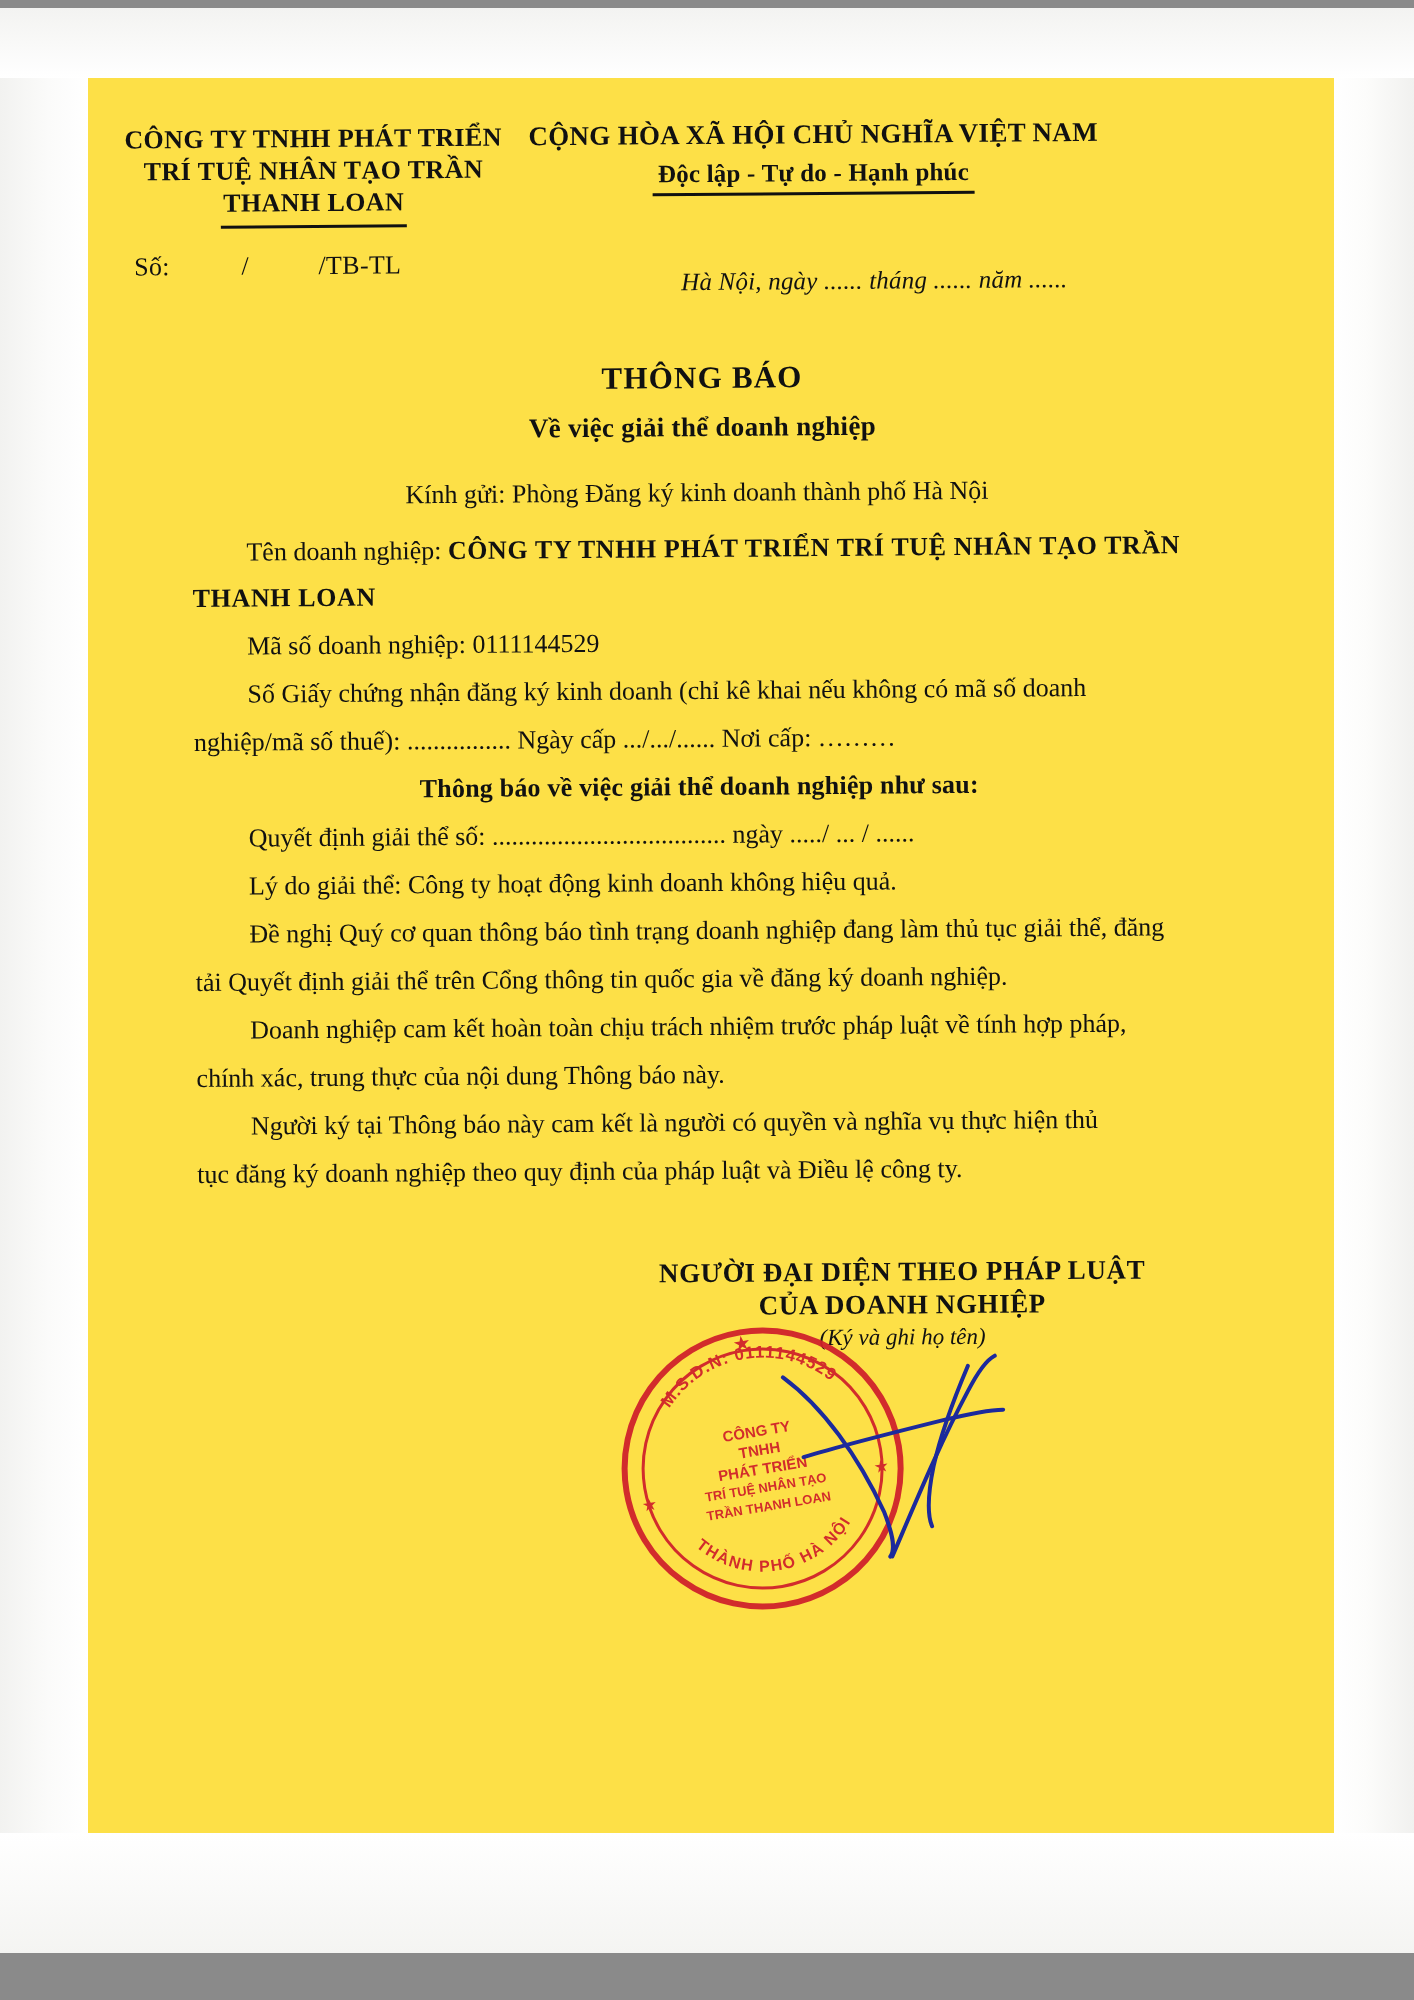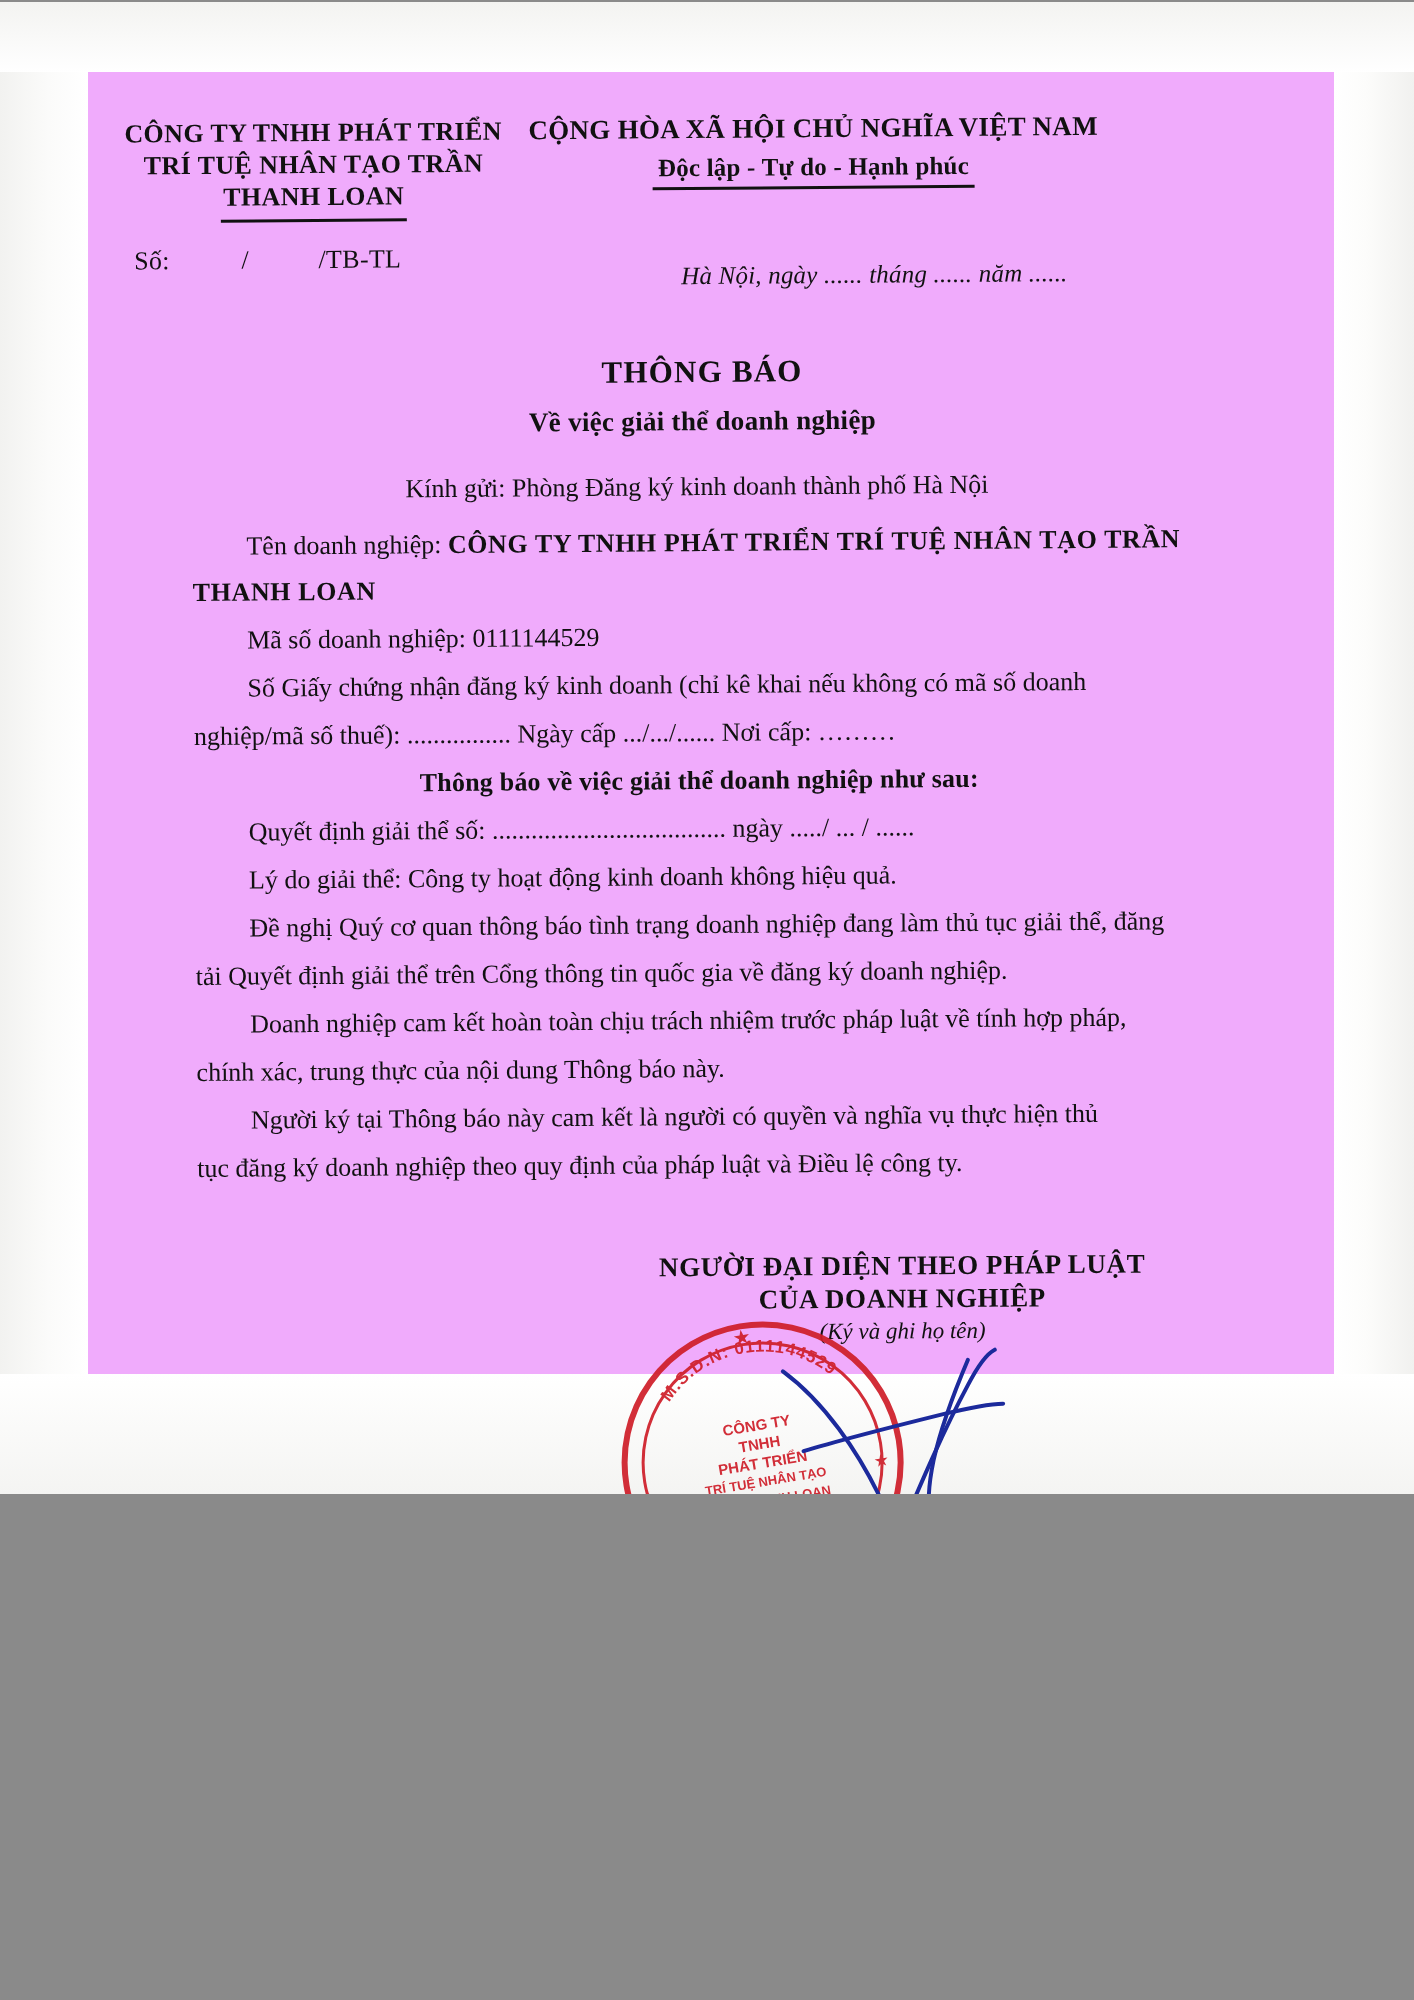--- a/index.html
+++ b/index.html
@@ -6,23 +6,23 @@
   html, body {
     margin: 0; padding: 0;
     background: #8a8a8a;
   }
   body {
     font-family: "Liberation Serif", "DejaVu Serif", serif;
   }
   #page {
     position: relative;
     width: 1414px;
-    height: 1492px;
-    margin: 2px auto;
-    background: #f0abfc;
+    height: 1945px;
+    margin: 8px auto;
+    background: #fde047;
     overflow: hidden;
   }
   
   .paper-edge-left { position:absolute; left:0; top:0; width:88px; height:2000px;
       background: linear-gradient(to right,#f2f2f0 0%, #fbfbfa 55%, #ffffff 100%); }
   .paper-edge-right { position:absolute; right:0; top:0; width:80px; height:2000px;
       background: linear-gradient(to left,#f1f1ef 0%, #fcfcfb 60%, #ffffff 100%); }
   .paper-edge-top { position:absolute; left:0; top:0; width:1414px; height:70px;
       background: linear-gradient(to bottom,#f3f3f1 0%, #ffffff 100%); }
   .paper-edge-bottom { position:absolute; left:0; bottom:0; width:1414px; height:120px;

